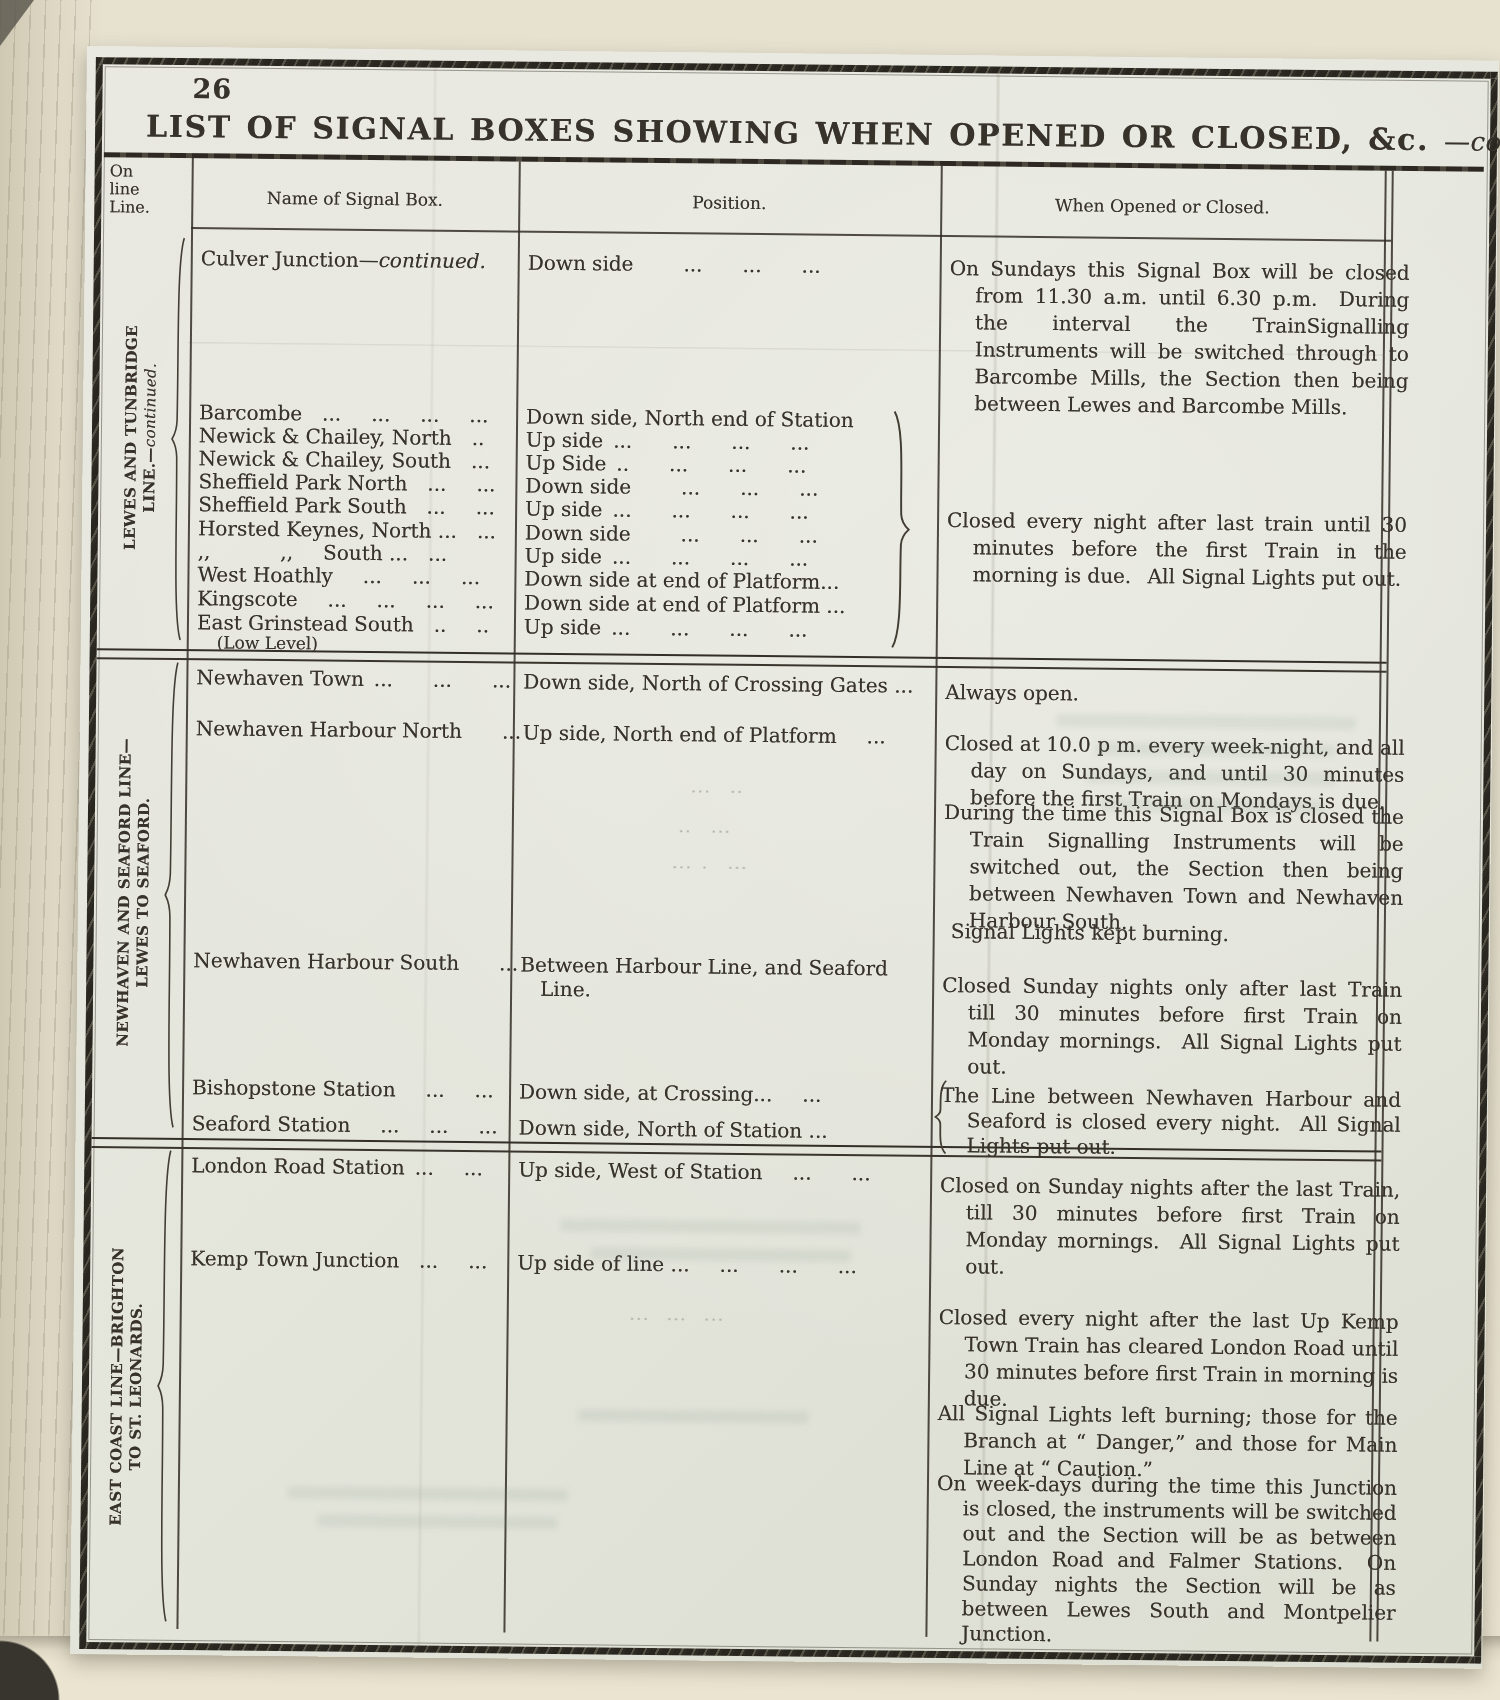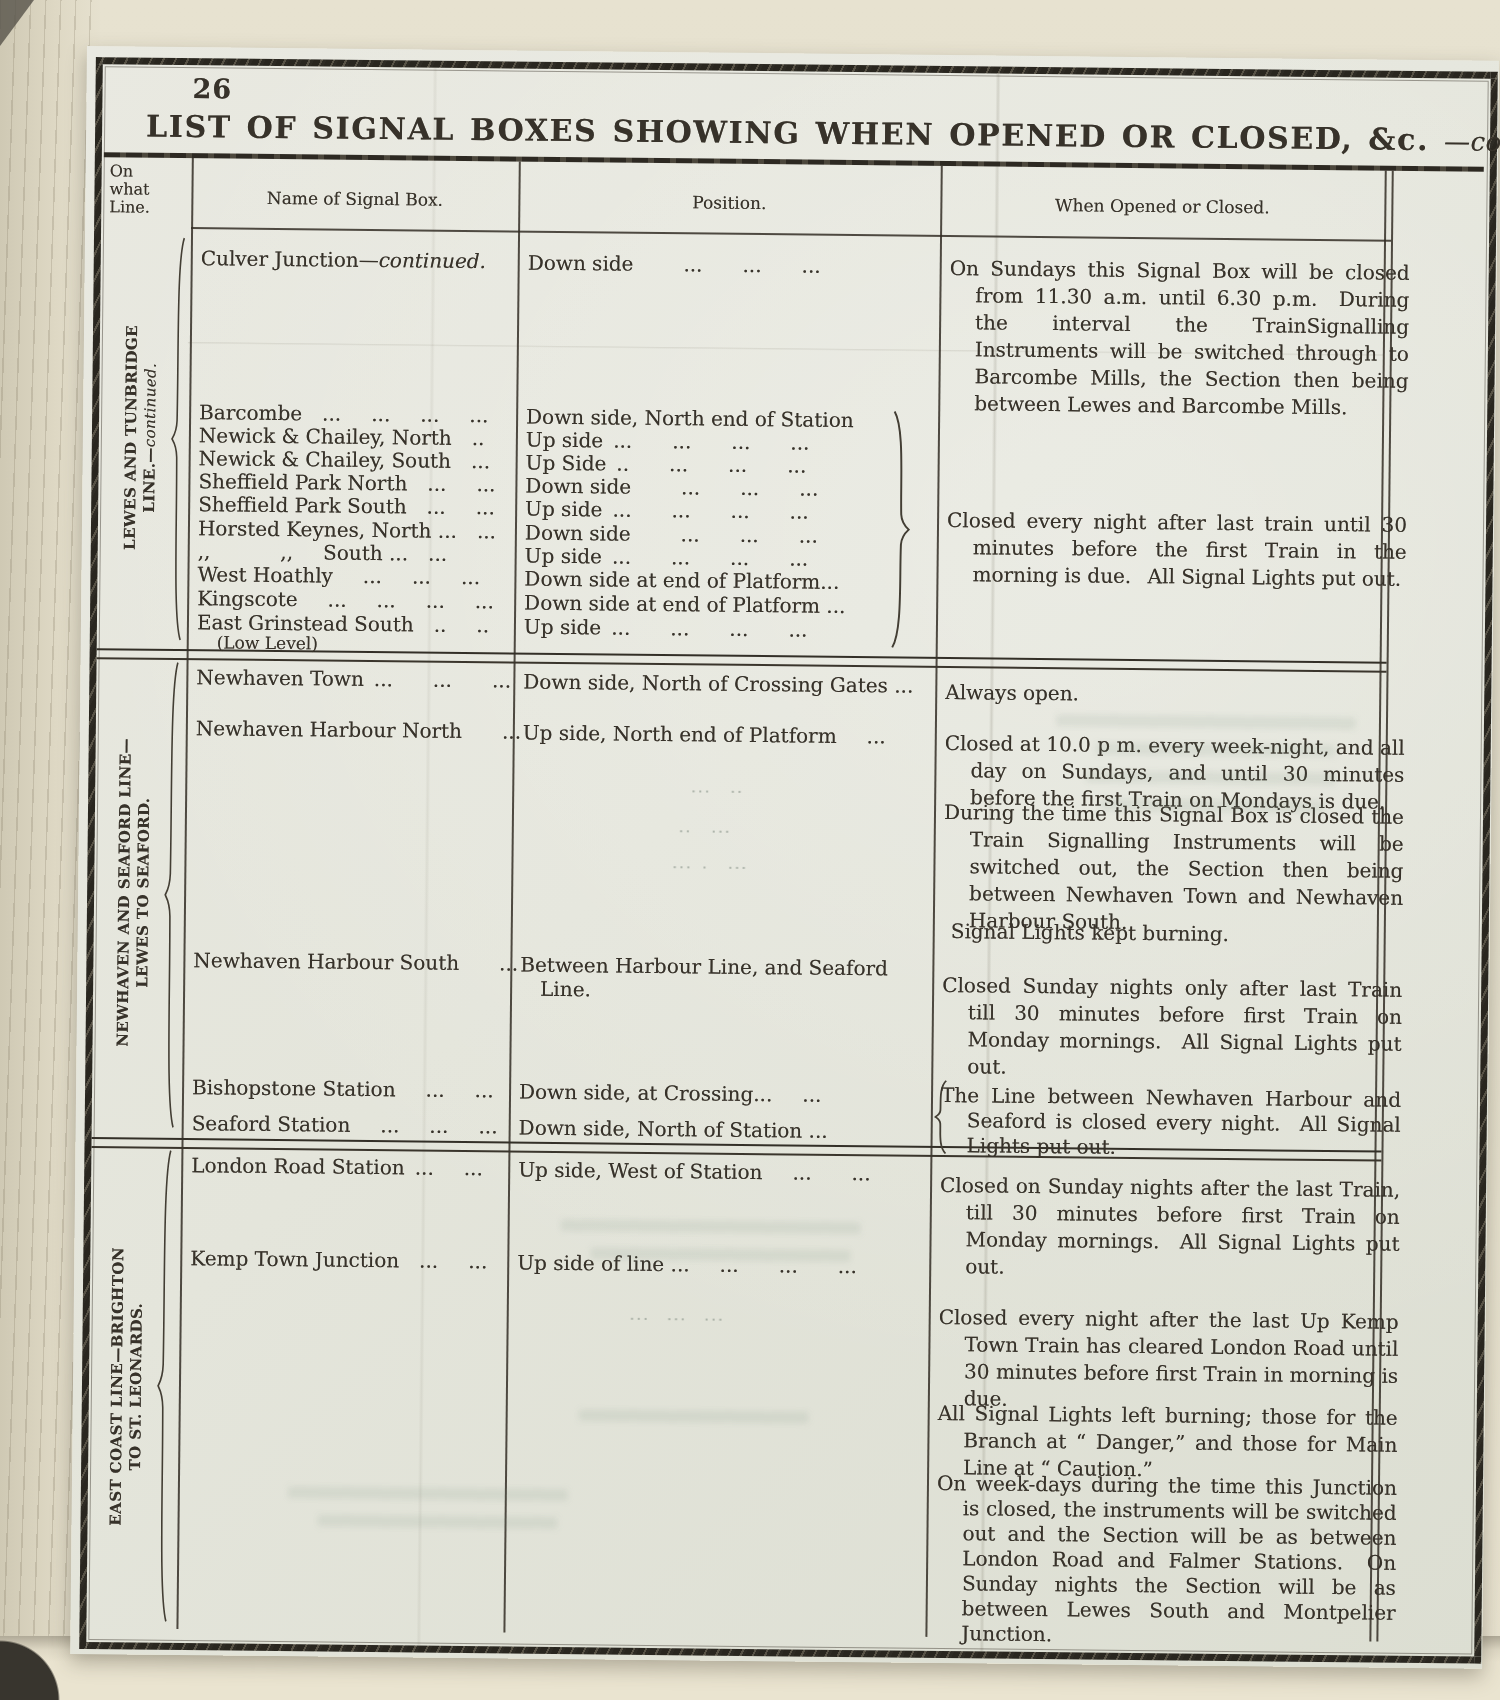--- a/index.html
+++ b/index.html
@@ -89,21 +89,21 @@
 
       <div class="crease-v" style="left:893px;"></div>
       <div class="crease-v" style="left:330px;opacity:.5;"></div>
       <div class="crease-h" style="top:277px;"></div>
 
       <div class="pageno">26</div>
       <div class="title"><span>LIST OF SIGNAL BOXES SHOWING WHEN OPENED OR CLOSED, &amp;c.</span> <span class="it">—continued.</span></div>
       <div class="title-rule"></div>
 
       <div class="hdr hdr-line" style="left:8px;top:98px;width:80px;">On
-what
+line
 Line.</div>
       <div class="hdr" style="left:90px;top:122px;width:327px;">Name of Signal Box.</div>
       <div class="hdr" style="left:417px;top:122px;width:422px;">Position.</div>
       <div class="hdr" style="left:839px;top:121px;width:444px;">When Opened or Closed.</div>
 
       <div class="vline" style="left:90px;top:93px;height:1471px;"></div>
       <div class="vline" style="left:417px;top:93px;height:1471px;"></div>
       <div class="vline" style="left:839px;top:93px;height:1471px;"></div>
       <div class="vline" style="left:1283px;top:93px;height:1471px;width:2px;"></div>
       <div class="vline" style="left:1290px;top:93px;height:1471px;"></div>

